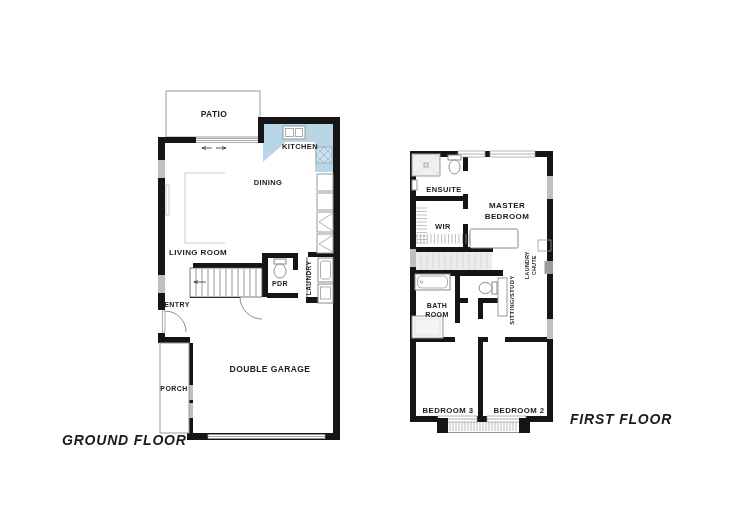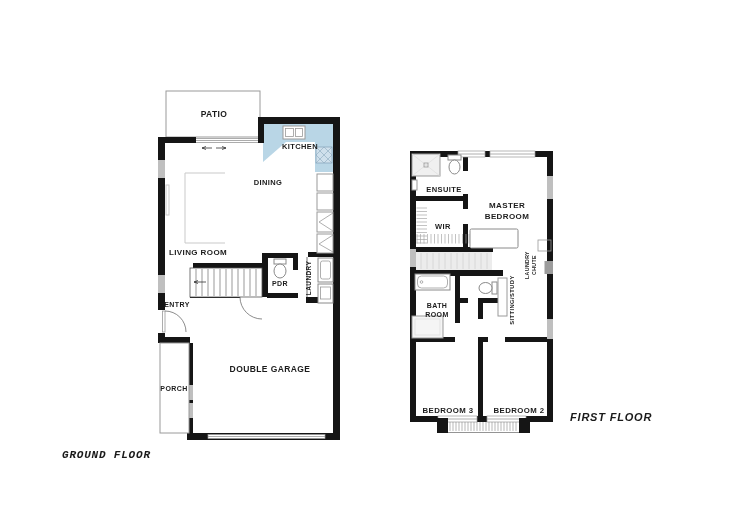--- a/index.html
+++ b/index.html
@@ -1,20 +1,20 @@
 <!DOCTYPE html>
 <html style="--wall: #151515; --window: #bfbfbf; --kitchen-counter: #b9d6e6; --stair-void: #ececec;"><head>
 <meta charset="utf-8">
 <style>
   html,body{margin:0;padding:0;background:#ffffff;}
   #stage{position:relative;width:750px;height:531px;background:#ffffff;overflow:hidden;
          font-family:"Liberation Sans",sans-serif;padding-left:26px;}
   .plan{position:absolute;}
   .floor-title{position:absolute;font-family:"Liberation Sans",sans-serif;
-               font-weight:bold;font-style:italic;font-size:11px;color:#1a1a1a;
+               font-weight:bold;font-style:italic;font-size:14px;color:#1a1a1a;
                letter-spacing:0.8px;white-space:nowrap;}
   
   .wall{fill:var(--wall,#151515);}
   .win{fill:var(--window,#bfbfbf);}
   .counter{fill:var(--kitchen-counter,#b9d6e6);}
   .void{fill:var(--stair-void,#ececec);}
   .lbl{font-family:"Liberation Sans",sans-serif;font-weight:bold;fill:#1c1c1c;letter-spacing:0.4px;}
   .fixture{fill:#ffffff;stroke:#8a8a8a;stroke-width:1;}
   .fixlight{fill:none;stroke:#9a9a9a;stroke-width:0.8;}
   .thin{fill:#ffffff;stroke:#9a9a9a;stroke-width:1;}
@@ -280,16 +280,16 @@
       <g>
         <text x="42" y="172" font-size="7" text-anchor="middle" class="lbl">BATH</text>
         <text x="42" y="181" font-size="7" text-anchor="middle" class="lbl">ROOM</text>
       </g>
       <text x="119" y="164" font-size="5.8" text-anchor="middle" class="lbl" transform="rotate(-90 119 164)">SITTING/STUDY</text>
       <text x="53" y="277" font-size="7.8" text-anchor="middle" class="lbl">BEDROOM 3</text>
       <text x="124" y="277" font-size="7.8" text-anchor="middle" class="lbl">BEDROOM 2</text>
     </svg>
   </div>
 
-  <div class="floor-title" style="left:62px;top:449px;font-family:Liberation Mono, monospace;">GROUND FLOOR</div>
+  <div class="floor-title" style="left:62px;top:432px;">GROUND FLOOR</div>
   <div class="floor-title" style="left:570px;top:411px;">FIRST FLOOR</div>
 
 </div>
 
 </body></html>

